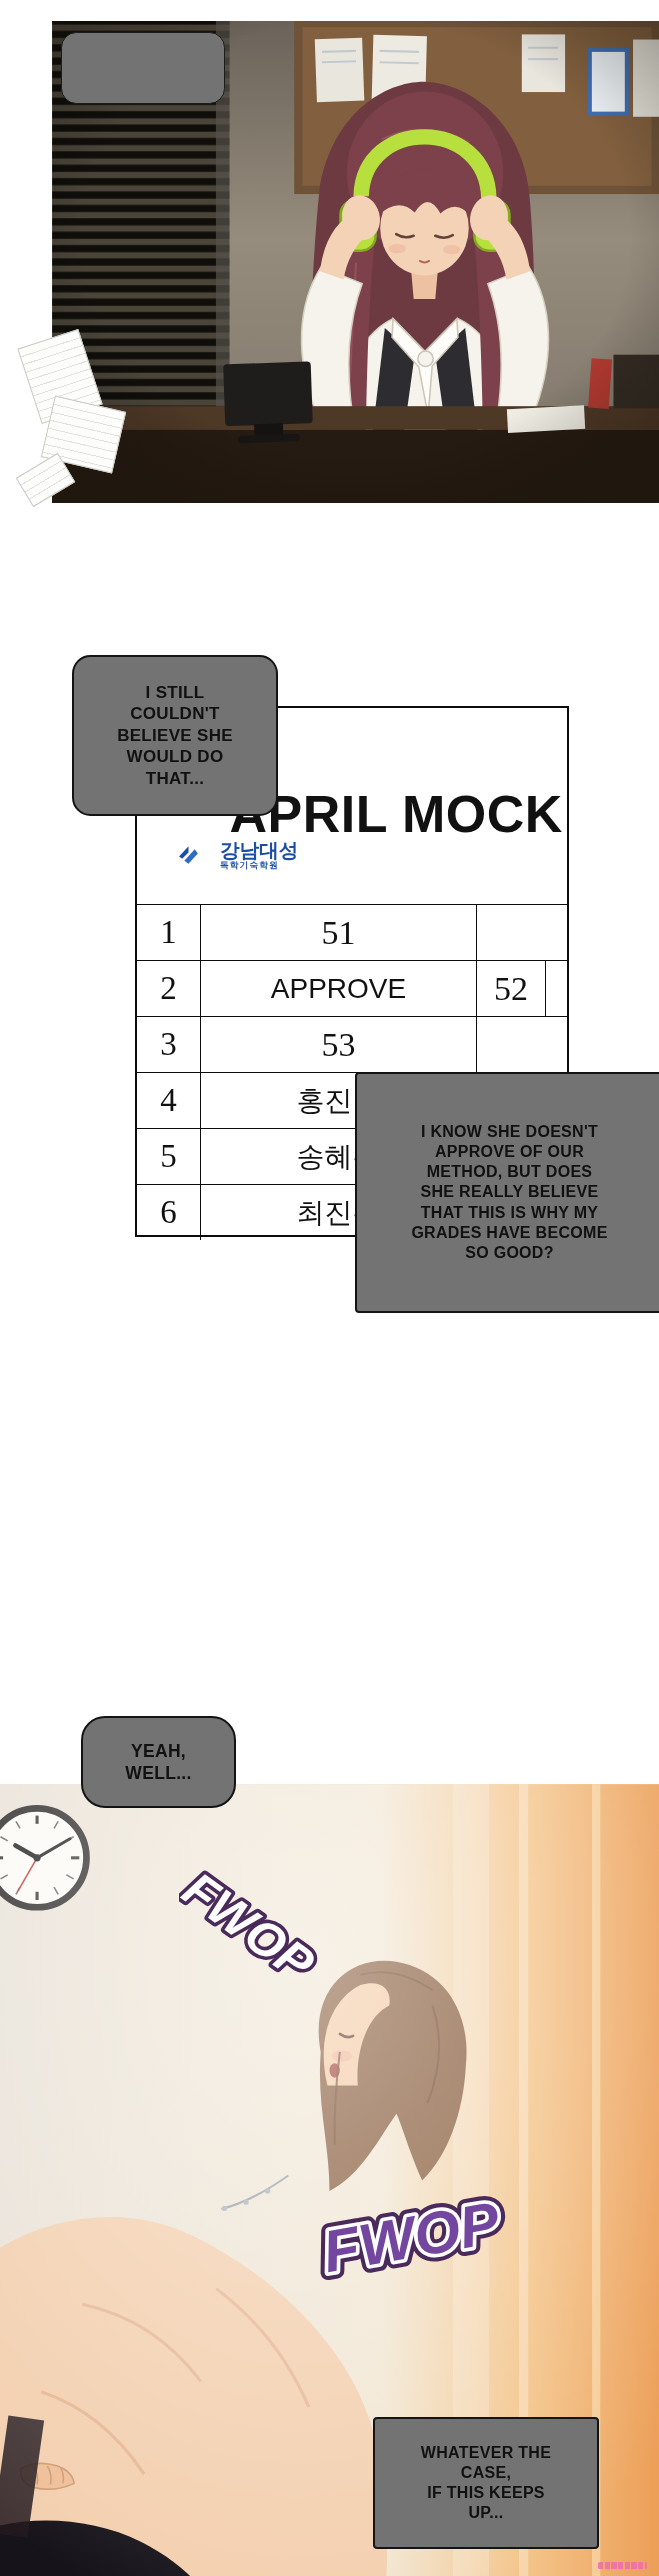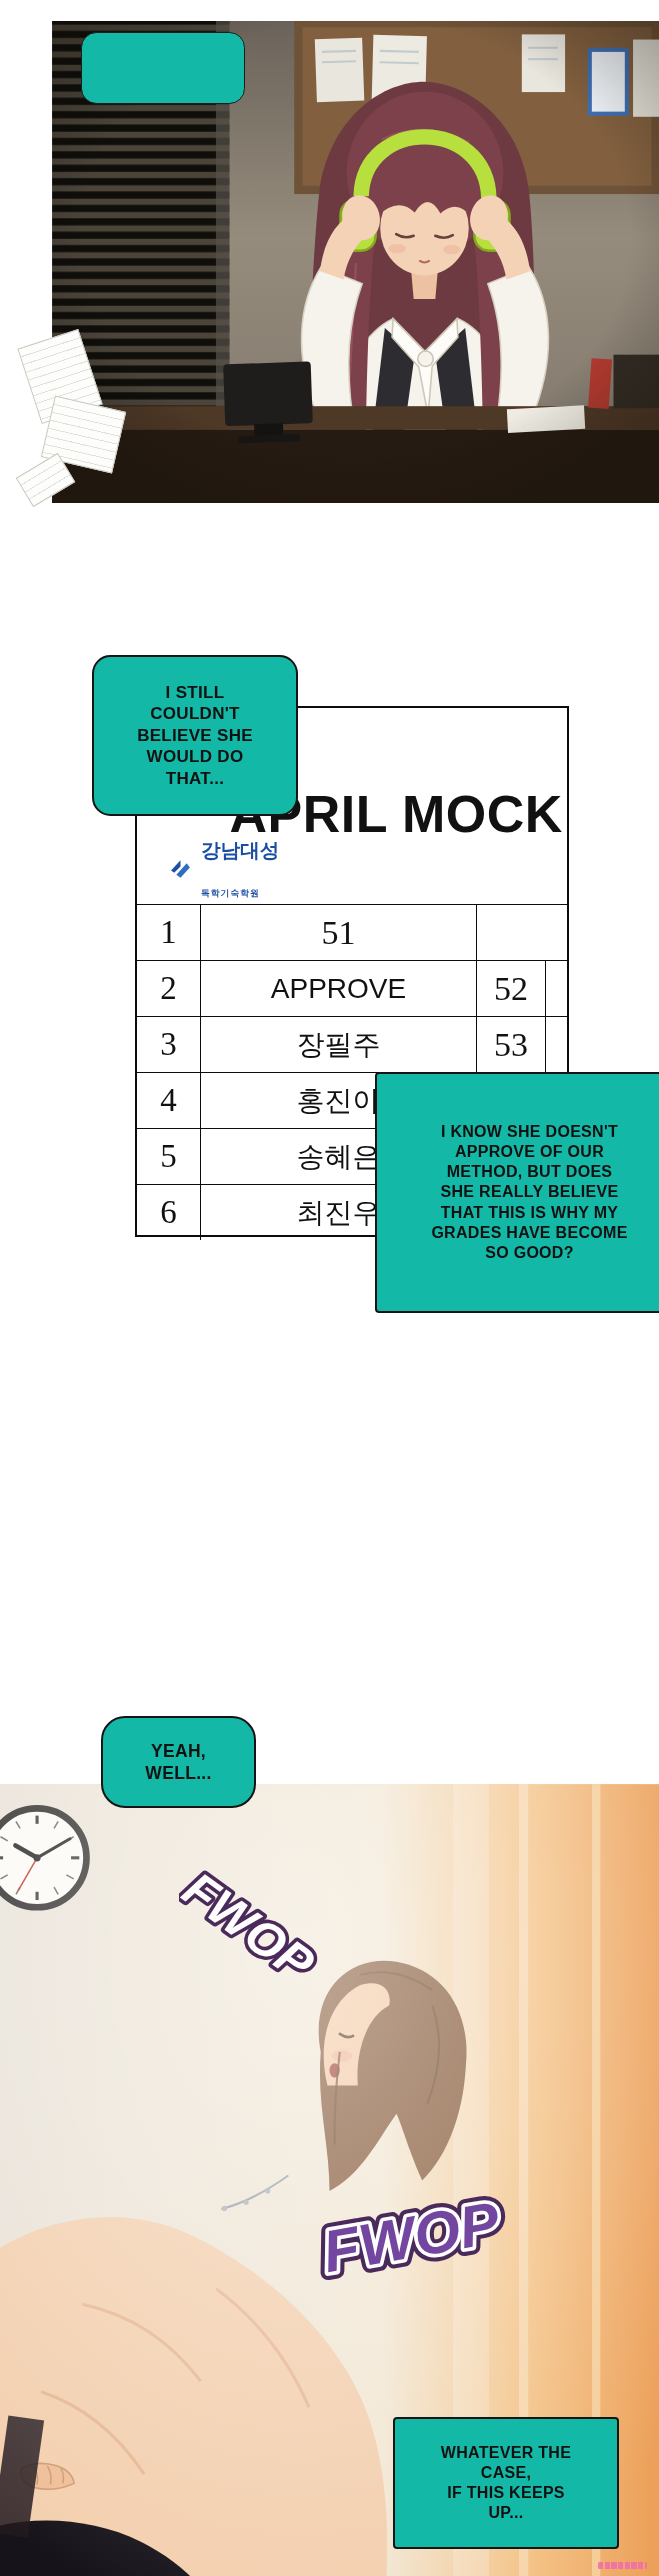--- a/index.html
+++ b/index.html
@@ -6,44 +6,43 @@
   body{
     width:659px;height:2638px;position:relative;background:#ffffff;
     font-family:"Liberation Sans",sans-serif;color:#111;
   }
   .abs{position:absolute;}
   
   #panel1{left:52px;top:20.6px;width:608px;height:482px;overflow:hidden;background:#7d7469;}
   #panel2{left:0;top:1784px;width:659px;height:854px;overflow:hidden;background:#efe6d8;}
   
   .bubble{
-    background:#14b8a6;border:2.1px solid #141414;box-sizing:border-box;
+    background:#737373;border:2.1px solid #141414;box-sizing:border-box;
     display:flex;align-items:center;justify-content:center;text-align:center;
     font-weight:bold;white-space:pre-line;line-height:1.26;letter-spacing:0.3px;
     z-index:30;
-    margin-left:20px;
   }
   #bubble-empty{left:61px;top:32px;width:164px;height:72px;border-radius:15.5px;border:1.5px solid #1c1c1c;z-index:10;}
   #bubble1{left:72px;top:655px;width:206px;height:161px;border-radius:18.5px;font-size:17px;}
   #bubble2{left:355px;top:1072px;width:309px;height:241px;border-radius:4.1px;font-size:16px;padding:10.3px 13.4px;}
   #bubble3{left:81px;top:1716px;width:155px;height:92px;border-radius:24px;font-size:17.5px;}
   #bubble4{left:373px;top:2417px;width:226px;height:132px;border-radius:4.1px;font-size:16px;}
   
   .paper{background:#fdfdfb;border:1px solid #c9c9c2;z-index:12;
     background-image:repeating-linear-gradient(180deg,transparent 0 7.2px,#e2e2da 7.2px 8.2px);}
   #paper1{left:28px;top:337px;width:62px;height:77px;transform:rotate(-18deg);}
   #paper2{left:47px;top:403px;width:71px;height:61px;transform:rotate(13deg);}
   #paper3{left:20.6px;top:463px;width:47px;height:32px;transform:rotate(-31deg);}
   
   #scoreboard{left:135px;top:706px;width:434px;height:531px;background:#fff;border:2.6px solid #0c0c0c;box-sizing:border-box;z-index:5;}
   .sb-title{position:absolute;right:4.1px;top:76px;font-size:52px;font-weight:bold;letter-spacing:0.5px;white-space:nowrap;color:#111;}
-  .sb-logo{position:absolute;left:32px;top:132px;display:flex;align-items:center;gap:8px;}
+  .sb-logo{position:absolute;left:40px;top:132px;display:flex;align-items:center;gap:19px;}
   .sb-logo-txt{display:flex;flex-direction:column;line-height:1.05;}
   .sb-logo-l1{font-size:19.6px;font-weight:bold;color:#1b4fa4;}
-  .sb-logo-l2{font-size:8.8px;font-weight:bold;color:#1b4fa4;letter-spacing:1px;margin-top:28px;}
+  .sb-logo-l2{font-size:8.8px;font-weight:bold;color:#1b4fa4;letter-spacing:1px;}
   .sb-grid{position:absolute;left:0;top:196px;width:100%;}
   .sb-row{display:grid;grid-template-columns:64px 276px 69px 20px;height:56px;border-top:1.5px solid #0c0c0c;box-sizing:border-box;}
   .sb-cell{display:flex;align-items:center;justify-content:center;border-right:1.5px solid #0c0c0c;box-sizing:border-box;overflow:hidden;}
   .sb-cell:last-child{border-right:none;}
   .sb-rank{font-family:"Liberation Serif",serif;font-size:33px;}
   .sb-name{font-size:28px;}
   .sb-score{font-family:"Liberation Serif",serif;font-size:34px;}
   
   .sfx{z-index:20;pointer-events:none;}
   #sfx1{left:179px;top:1832px;width:185px;height:185px;}
@@ -216,21 +215,20 @@
       <div class="sb-cell"></div>
     </div>
     <div class="sb-row">
       <div class="sb-cell sb-rank">2</div>
       <div class="sb-cell sb-name">APPROVE</div>
       <div class="sb-cell sb-score">52</div>
       <div class="sb-cell"></div>
     </div>
     <div class="sb-row">
       <div class="sb-cell sb-rank">3</div>
-      <div class="sb-cell sb-name">장필주</div>
       <div class="sb-cell sb-score">53</div>
       <div class="sb-cell"></div>
     </div>
     <div class="sb-row">
       <div class="sb-cell sb-rank">4</div>
       <div class="sb-cell sb-name">홍진아</div>
       <div class="sb-cell sb-score"></div>
       <div class="sb-cell"></div>
     </div>
     <div class="sb-row">

